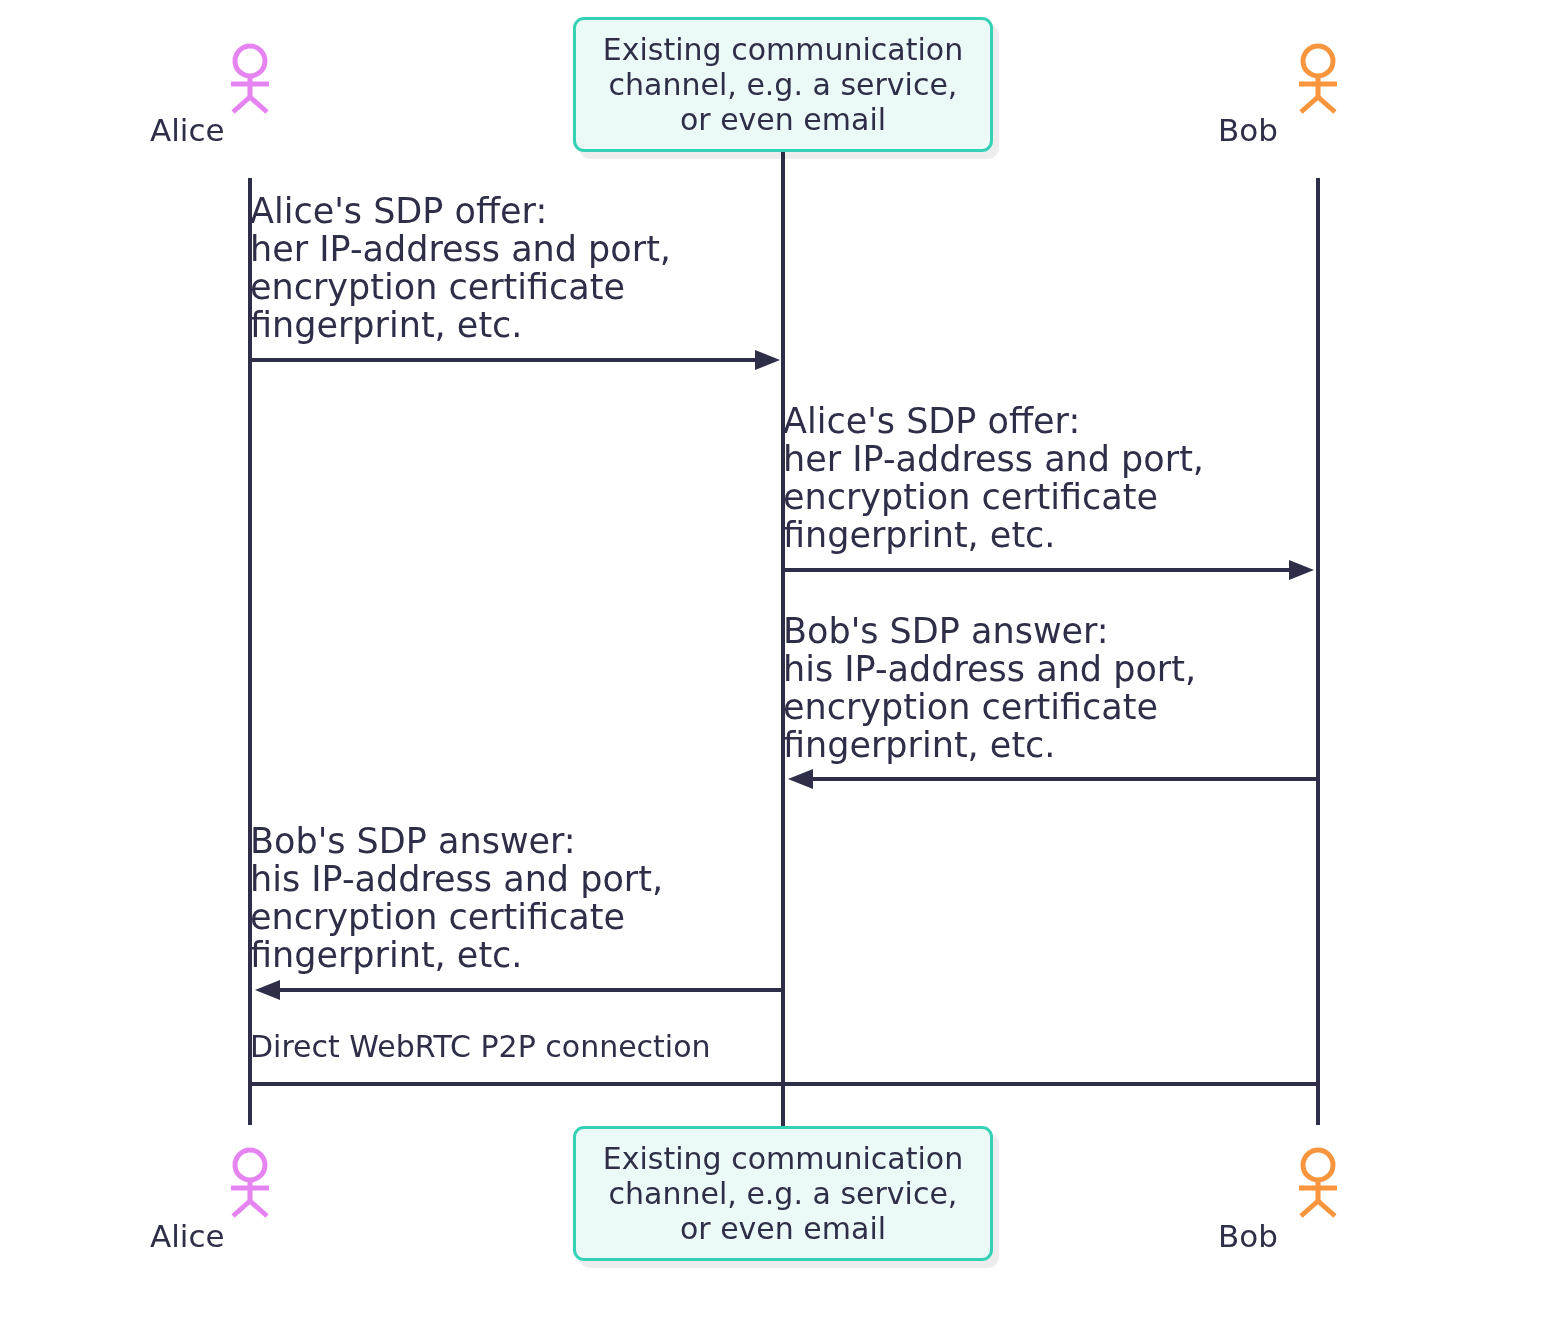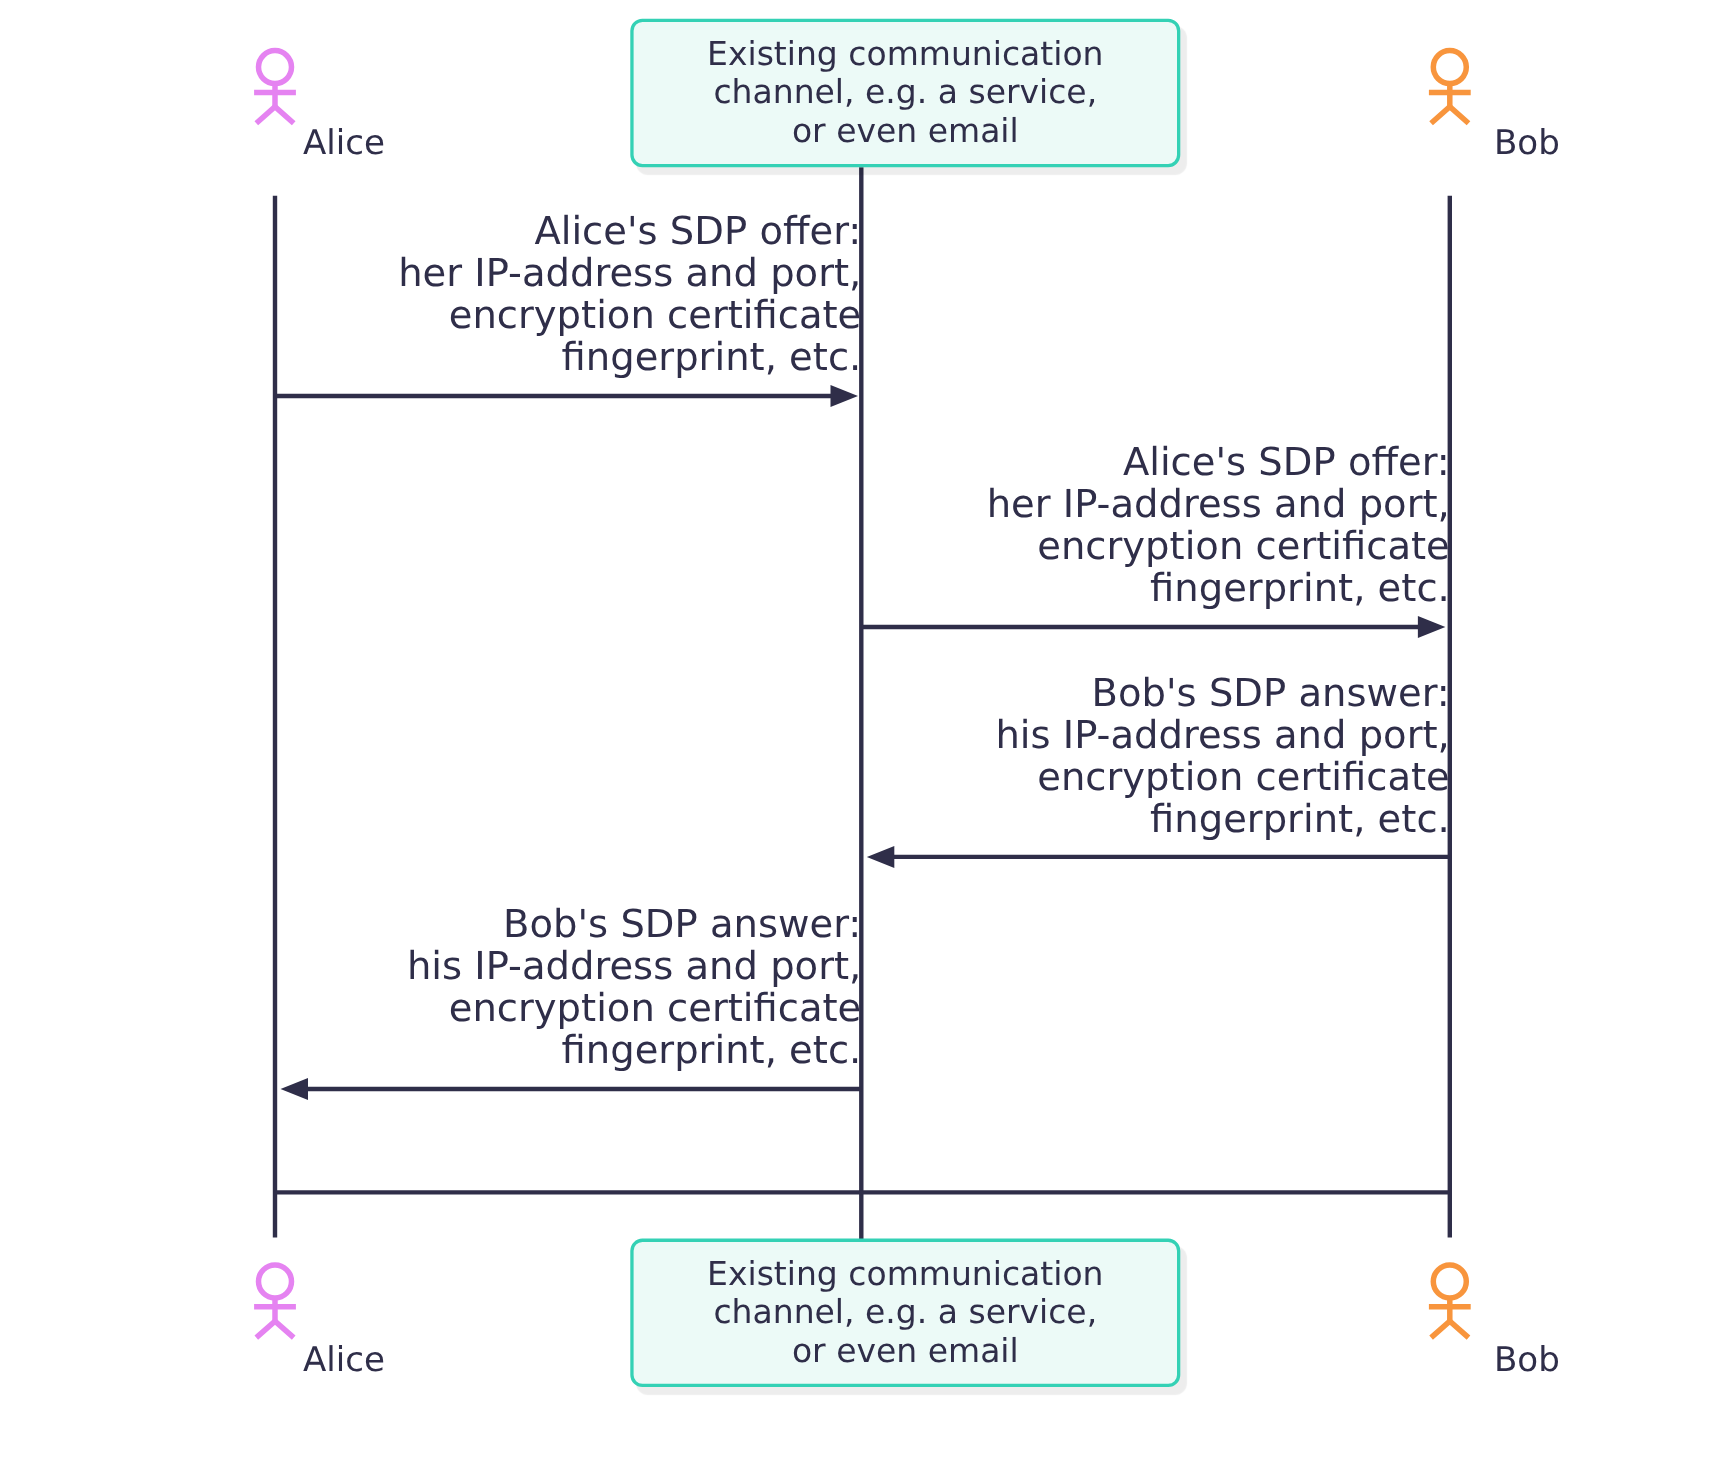--- a/index.html
+++ b/index.html
@@ -11,26 +11,26 @@
     --background:#ffffff;
   }
   html,body{margin:0;padding:0;background:var(--background);}
   .canvas{
     position:relative;width:1568px;height:1338px;overflow:hidden;
     background:var(--background);
     font-family:"DejaVu Sans","Liberation Sans",sans-serif;
     color:var(--ink);
   }
   .layer{position:absolute;left:0;top:0;width:1568px;height:1338px;}
-  .txt{position:absolute;text-align:right;white-space:pre-line;color:var(--ink);}
+  .txt{position:absolute;text-align:left;white-space:pre-line;color:var(--ink);}
   .msg{font-size:35px;line-height:38px;}
   .p2p{font-size:30px;line-height:38px;}
   .participant-label{font-size:31px;line-height:36px;}
   .channel-box{
-    position:absolute;width:500px;height:135px;box-sizing:border-box;
+    position:absolute;width:420px;height:135px;box-sizing:border-box;
     background:var(--channel_fill);
     border:3px solid var(--channel_border);
     border-radius:11px;
     box-shadow:6px 7px 1px rgba(0,0,0,0.07);
     display:flex;align-items:center;justify-content:center;
   }
   .channel-text{font-size:30px;line-height:35px;text-align:center;white-space:pre-line;color:var(--ink);}
   .ink-line{stroke:var(--ink);stroke-width:4;fill:none;}
   .arrowhead{fill:var(--ink);stroke:none;}
   .actor-alice{stroke:var(--alice);stroke-width:5;fill:none;}
@@ -116,14 +116,15 @@
 encryption certificate
 fingerprint, etc.</div>
   <div class="txt msg" style="left:783px;top:612px;width:535px;">Bob's SDP answer:
 his IP-address and port,
 encryption certificate
 fingerprint, etc.</div>
   <div class="txt msg" style="left:250px;top:822px;width:533px;">Bob's SDP answer:
 his IP-address and port,
 encryption certificate
 fingerprint, etc.</div>
+  <div class="txt p2p" style="left:250px;top:1028px;width:1068px;">Direct WebRTC P2P connection</div>
 
 </div>
 
 </body></html>

